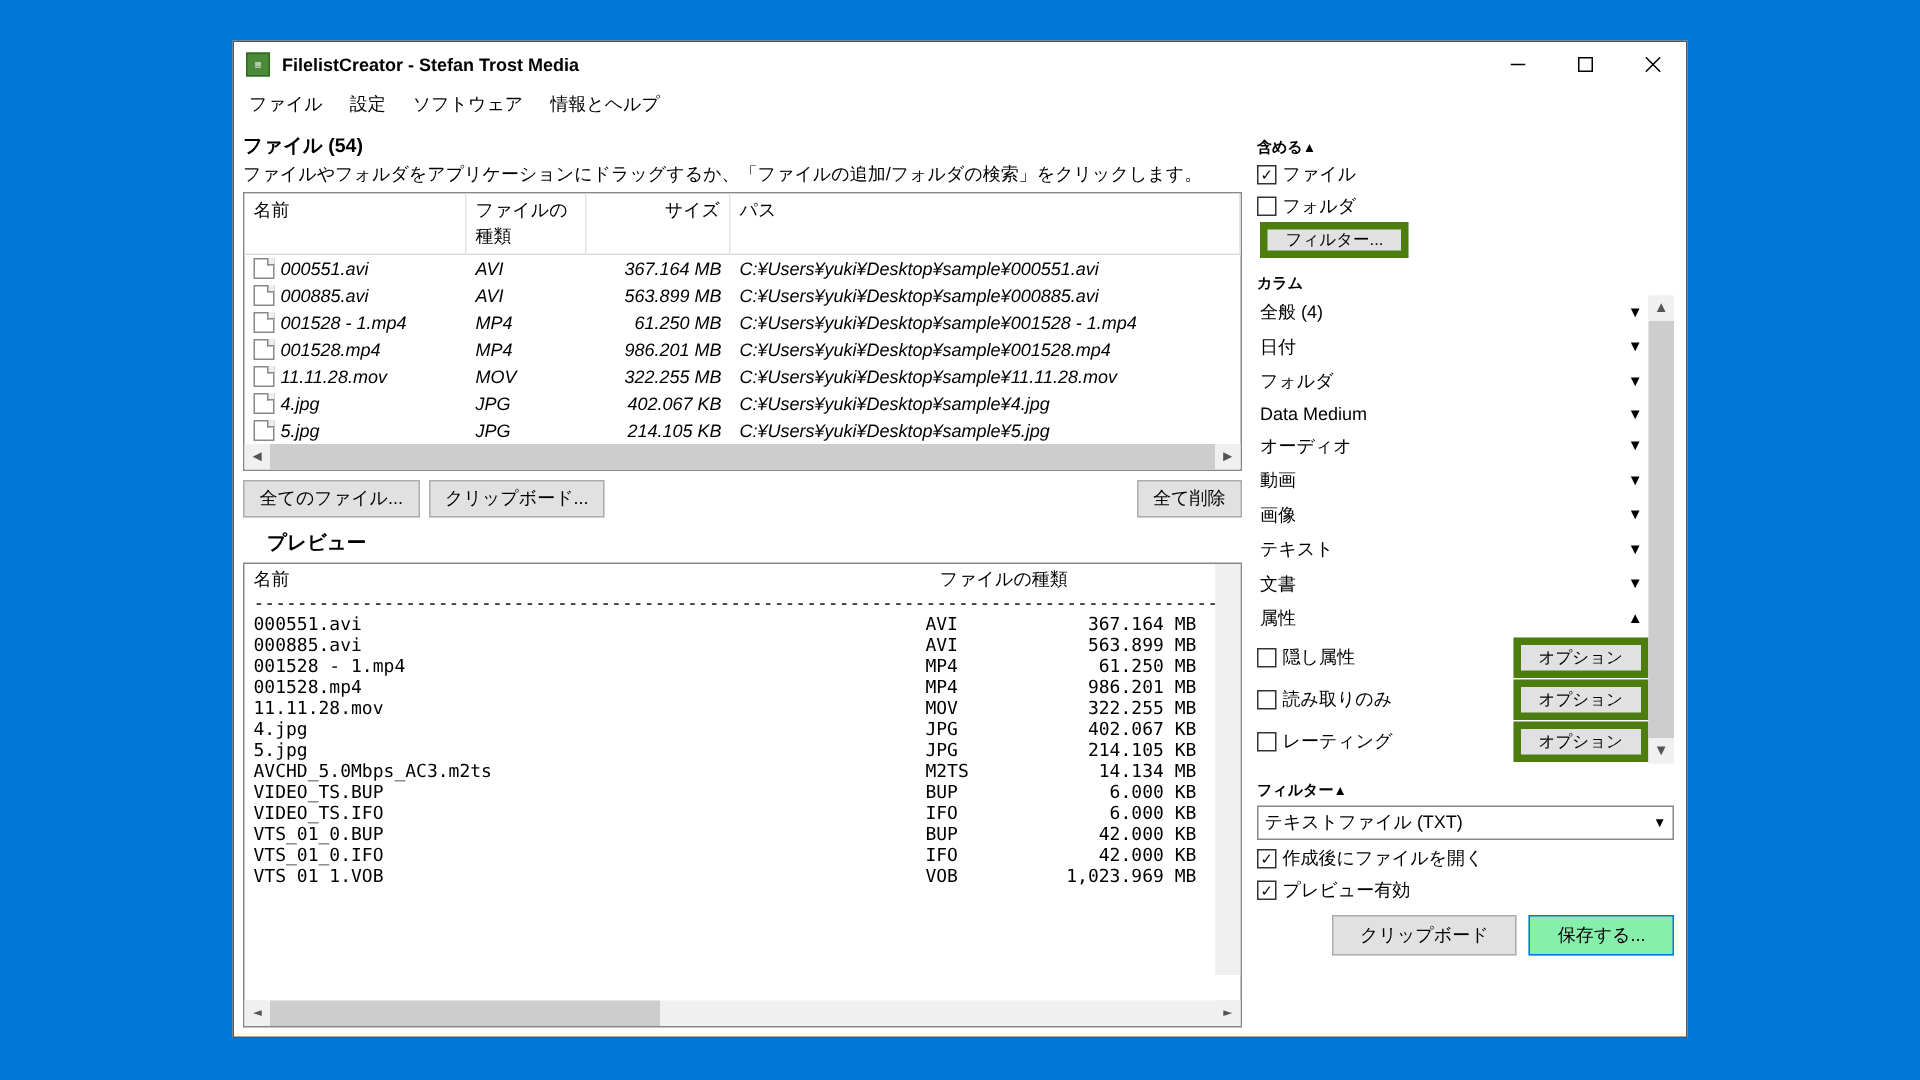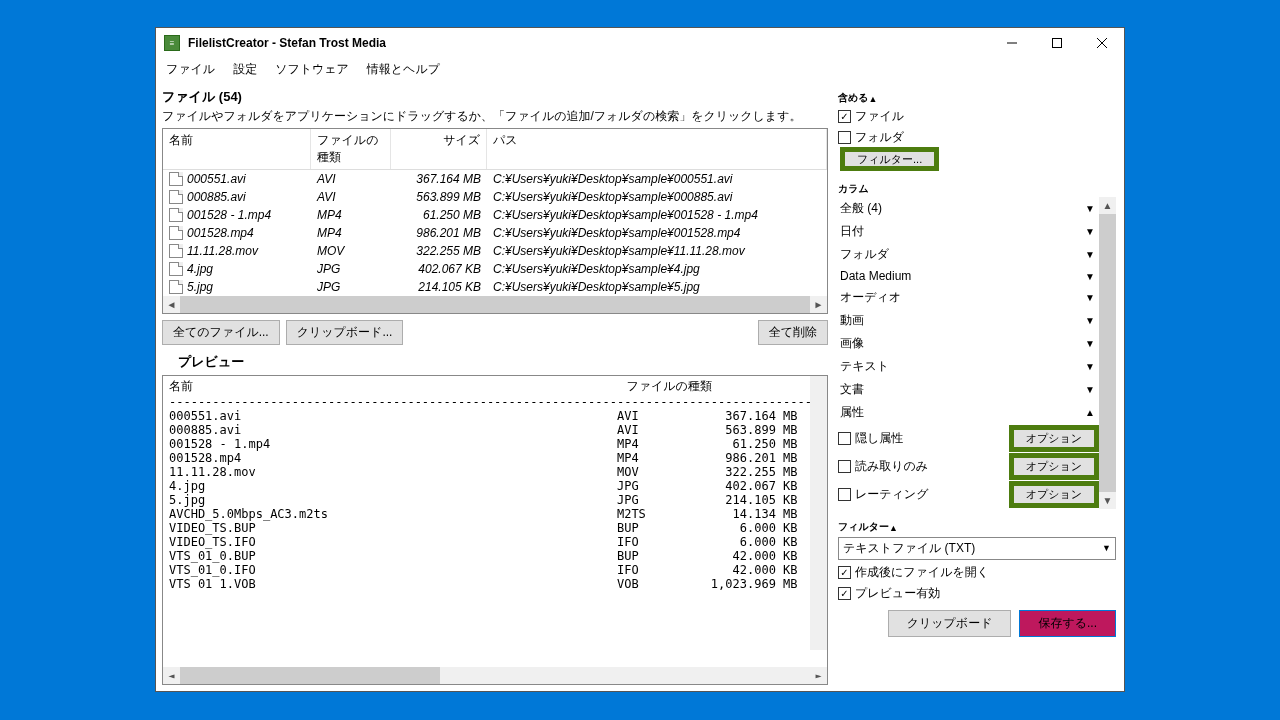--- a/index.html
+++ b/index.html
@@ -55,21 +55,21 @@
 .citem { display: flex; justify-content: space-between; align-items: center; padding: 3px 4px 3px 2px; font-size: 12px; }
 .vscroll { width: 17px; background: #f0f0f0; display:flex; flex-direction:column; }
 .vscroll .arrow { height: 17px; background: #f0f0f0; display:flex; align-items:center; justify-content:center; color:#555; font-size:10px;}
 .vscroll .thumb { flex:1; background:#cdcdcd;}
 .attr-row { display: flex; justify-content: space-between; align-items: center; margin: 1px 0; }
 .attr-row .chk { margin: 0; }
 .smallbtn { background: #e1e1e1; border: 5px solid #4d7c0f; padding: 1px 12px; font-size: 11px; }
 .select { border: 1px solid #888; padding: 2px 4px; font-size: 12px; display: flex; justify-content: space-between; align-items: flex-start; margin-top: 2px; }
 .bottom-btns { display: flex; gap: 8px; justify-content: flex-end; margin-top: 6px; }
 .bottom-btns .btn { padding: 4px 18px; }
-.bottom-btns .btn.primary { border: 1px solid #0078d7; background:#be185d; }
+.bottom-btns .btn.primary { border: 1px solid #0078d7; background:#86efac; }
 .tri-up::before { content: "▲"; font-size: 9px; }
 .tri-down::before { content: "▼"; font-size: 9px; }
 </style>
 </head>
 <body>
 
 <div class="window">
   <div class="titlebar">
     <div class="icon">≡</div>
     <div class="title">FilelistCreator - Stefan Trost Media</div>

